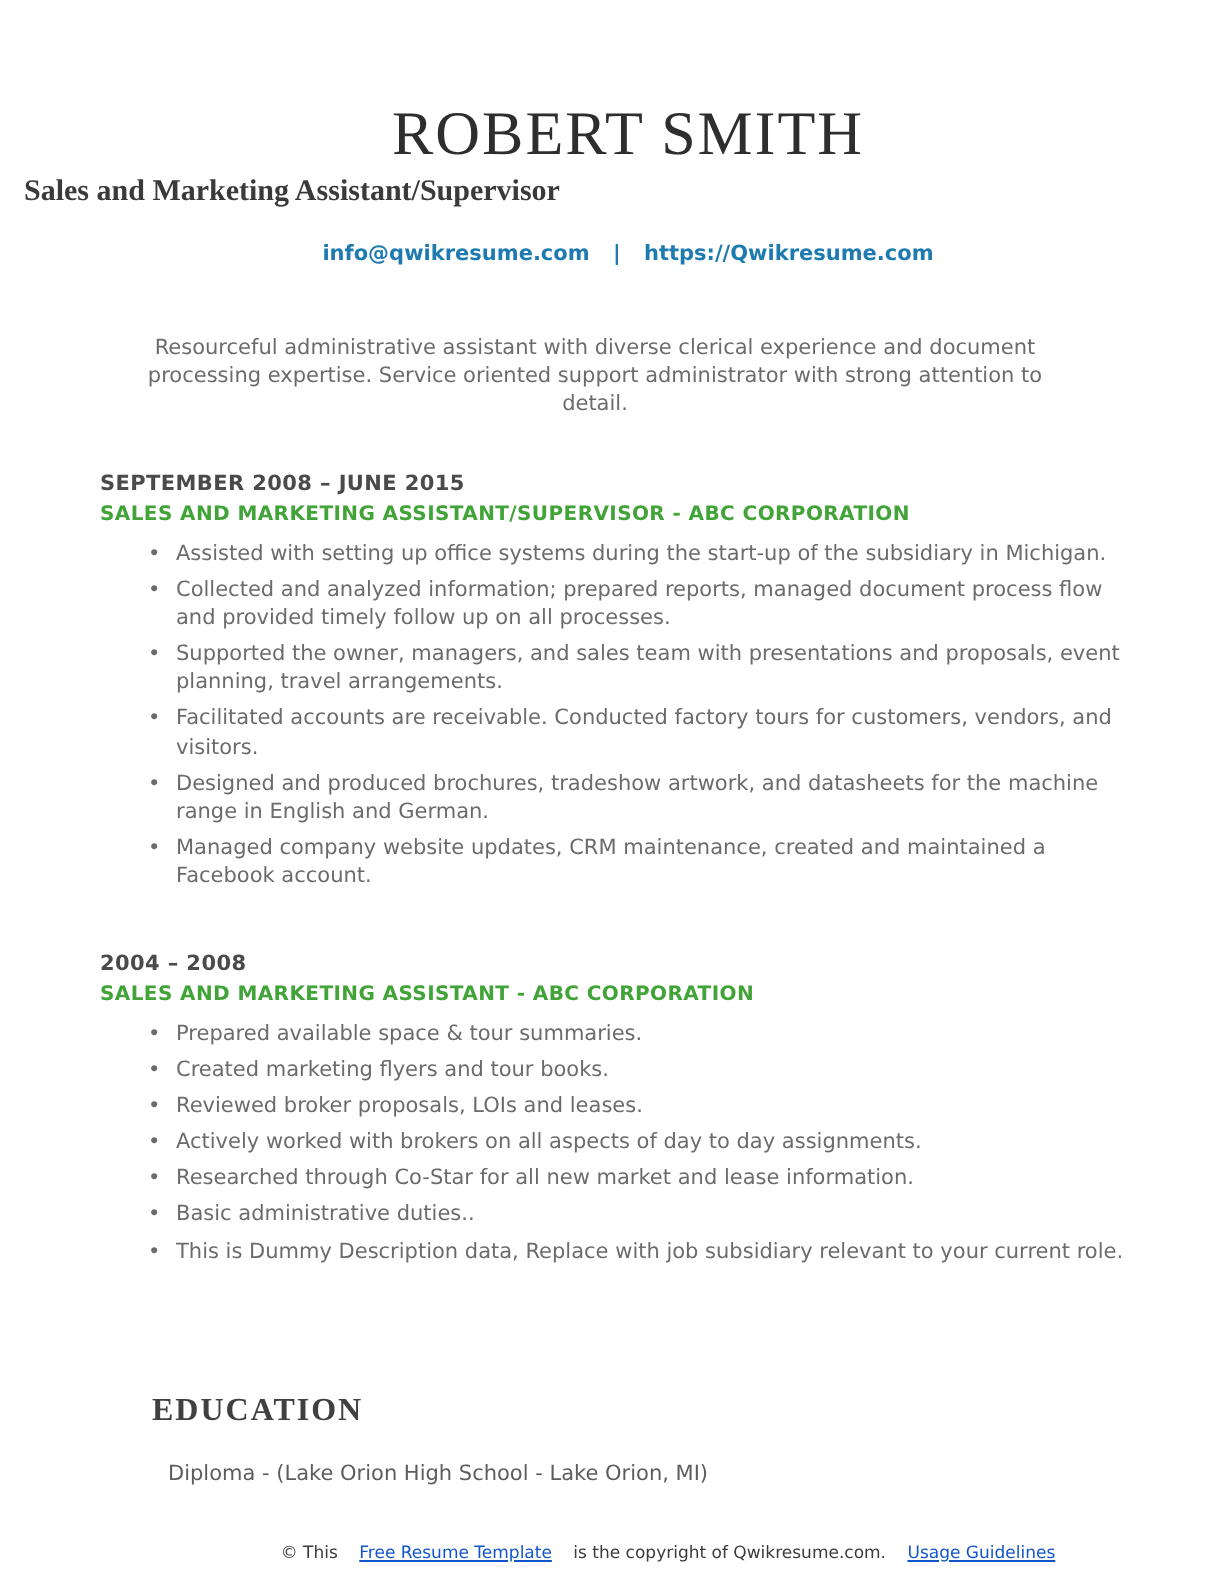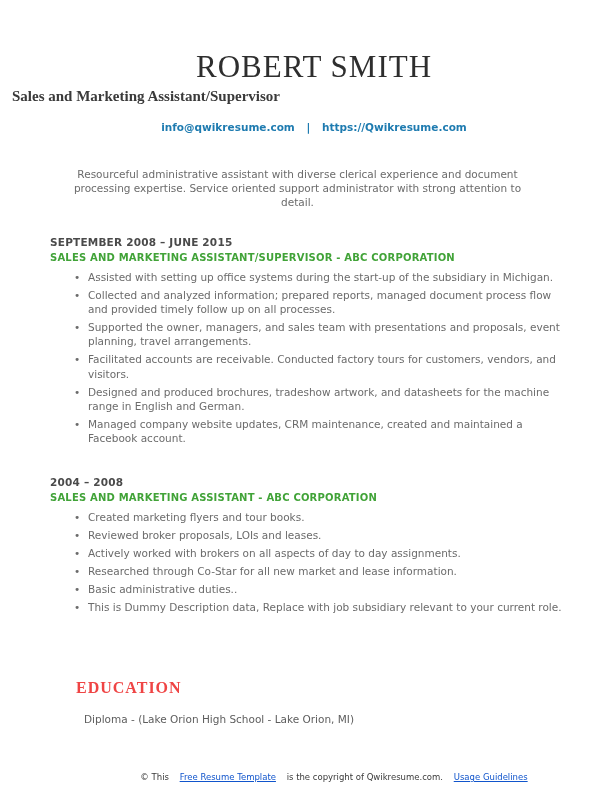--- a/index.html
+++ b/index.html
@@ -81,21 +81,21 @@
     content: "\2022";
     position: absolute;
     left: -14px;
     color: #6b6b6b;
   }
   .education-section { margin: 64px 38px 0 64px; }
   .education-heading {
     font-family: "Liberation Serif", "DejaVu Serif", serif;
     font-size: 16px;
     font-weight: bold;
-    color: #ef4444;
+    color: #404040;
     letter-spacing: 1px;
   }
   .education-item {
     font-size: 10.5px;
     color: #5d5d5d;
     margin-top: 16px;
     margin-left: 12px;
   }
   .footer {
     position: absolute;
@@ -137,20 +137,21 @@
         <li>Facilitated accounts are receivable. Conducted factory tours for customers, vendors, and visitors.</li>
         <li>Designed and produced brochures, tradeshow artwork, and datasheets for the machine range in English and German.</li>
         <li>Managed company website updates, CRM maintenance, created and maintained a Facebook account.</li>
       </ul>
   </div>
 
   <div class="section" style="margin-top: 30px;">
     <div class="dates">2004 – 2008</div>
     <div class="role-heading">SALES AND MARKETING ASSISTANT - ABC CORPORATION</div>
     <ul class="bullets">
+        <li>Prepared available space &amp; tour summaries.</li>
         <li>Created marketing flyers and tour books.</li>
         <li>Reviewed broker proposals, LOIs and leases.</li>
         <li>Actively worked with brokers on all aspects of day to day assignments.</li>
         <li>Researched through Co-Star for all new market and lease information.</li>
         <li>Basic administrative duties..</li>
         <li>This is Dummy Description data, Replace with job subsidiary relevant to your current role.</li>
       </ul>
   </div>
 
   <div class="education-section">

